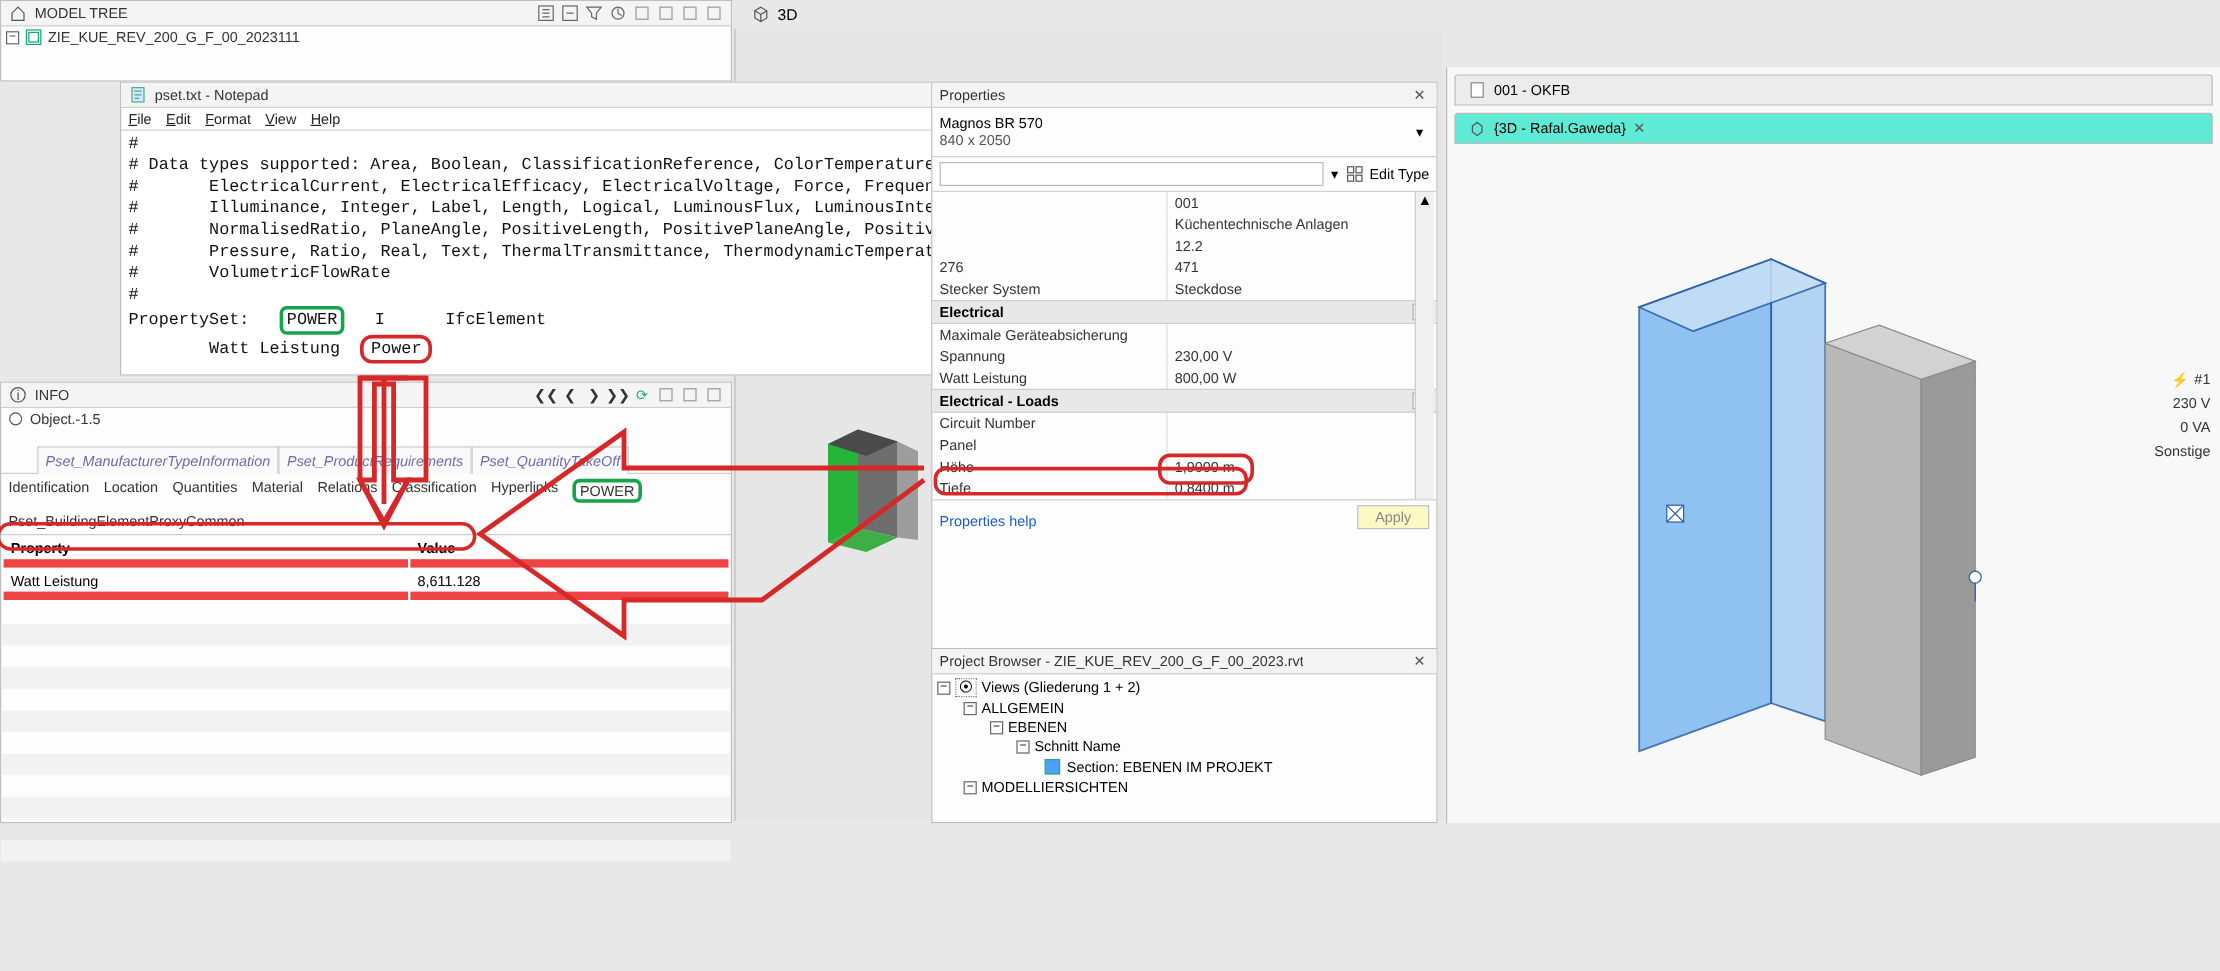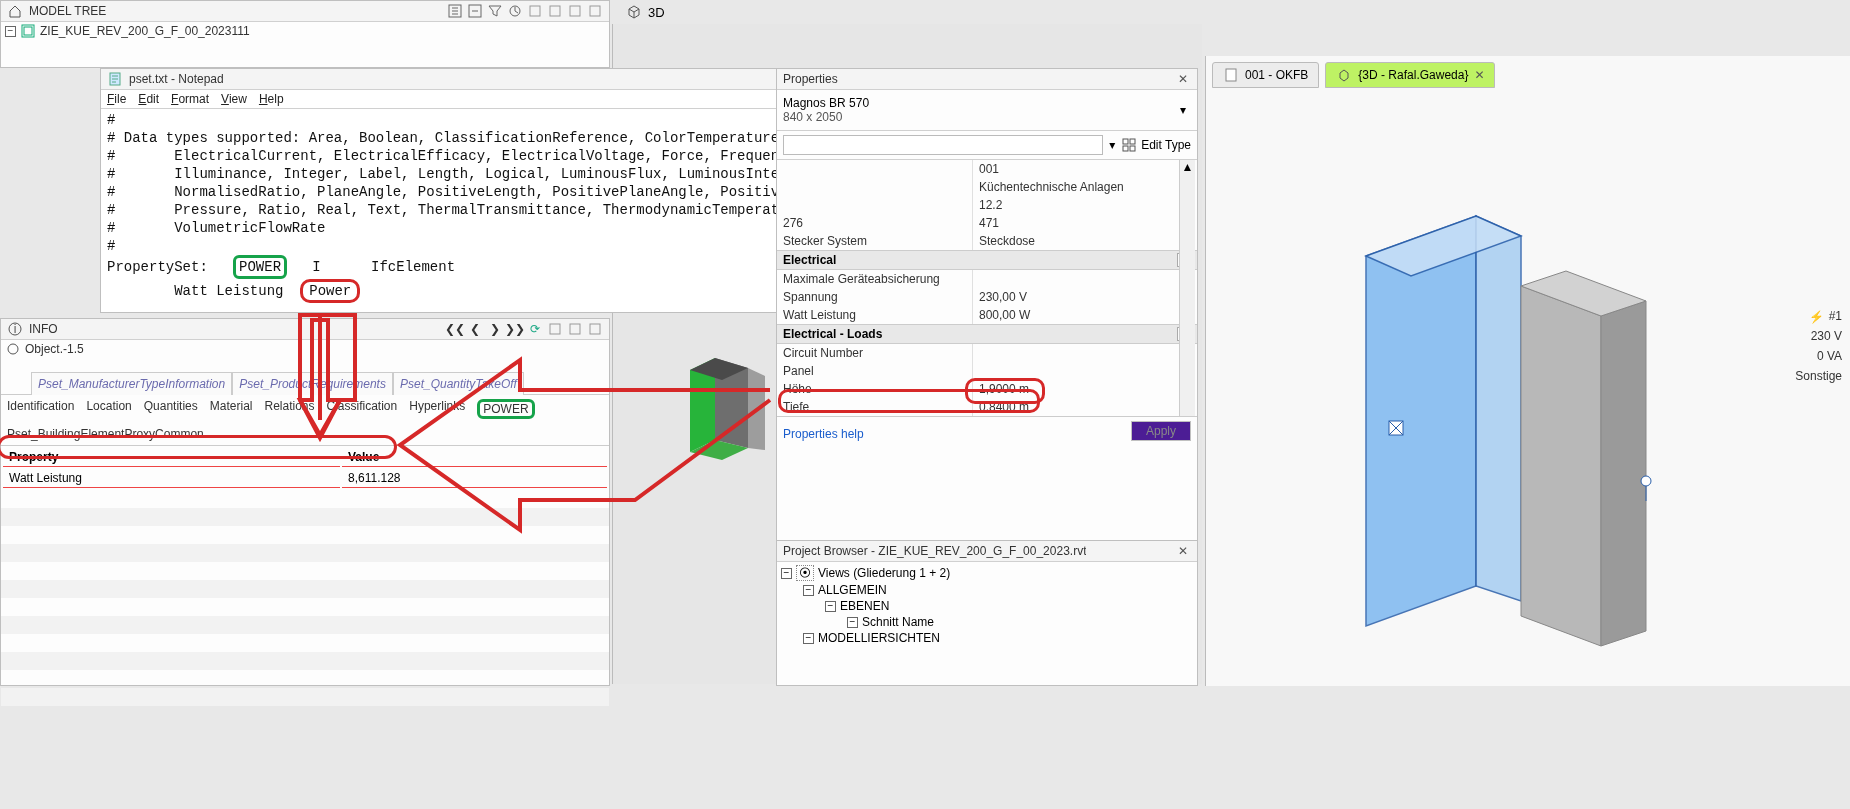--- a/index.html
+++ b/index.html
@@ -16,32 +16,32 @@
   .mono{font-family:Consolas,"Courier New",monospace;font-size:14px;white-space:pre;color:#111;line-height:18px;}
   .notepad-body{padding:2px 6px;}
   .np-menu{display:flex;gap:12px;padding:2px 6px;border-bottom:1px solid #d0d0d0;}
   .np-menu span{color:#222;}
   .np-menu span::first-letter{text-decoration:underline;}
   .info-tabs{display:flex;flex-wrap:wrap;border-bottom:1px solid #ccc;}
   .info-tabs div{padding:4px 6px;border:1px solid #ccc;border-bottom:none;margin-bottom:-1px;background:#fafafa;color:#6b6bae;font-style:italic;}
   .info-tabs2{display:flex;flex-wrap:wrap;border-bottom:1px solid #ccc;}
   .info-tabs2 div{padding:4px 6px;color:#333;}
   .prop-grid{width:100%;}
-  .prop-grid th,.prop-grid td{text-align:left;padding:2px 6px;border-bottom:1px solid #ef4444;font-size:12px;}
+  .prop-grid th,.prop-grid td{text-align:left;padding:2px 6px;border-bottom:7px solid #ef4444;font-size:12px;}
   .striped .row:nth-child(even){background:#f2f2f2;}
   .striped .row{height:18px;}
   .group-head{background:#e8e8e8;font-weight:600;padding:2px 6px;border-top:1px solid #ccc;border-bottom:1px solid #ccc;position:relative;}
   .expand-btn{position:absolute;right:6px;top:2px;width:14px;height:14px;background:#fafafa;border:1px solid #aaa;display:flex;align-items:center;justify-content:center;font-size:10px;line-height:10px;}
   .kv{display:flex;}
   .kv .k{flex:0 0 195px;padding:2px 6px;color:#333;}
   .kv .v{flex:1;padding:2px 6px;border-left:1px solid #e0e0e0;color:#333;}
   .propsfoot{display:flex;justify-content:space-between;align-items:flex-end;padding:4px 6px;border-top:1px solid #ccc;}
   .propsfoot a{color:#1a5dcc;text-decoration:none;}
-  .btn{background:#4c1d95;border:1px solid #c0c0c0;padding:2px 14px;color:#888;}
-  .tab3d{display:inline-flex;align-items:center;gap:6px;background:#bef264;border:1px solid #bbb;padding:4px 10px;border-radius:3px 3px 0 0;font-size:13px;}
+  .btn{background:#fef9c3;border:1px solid #c0c0c0;padding:2px 14px;color:#888;}
+  .tab3d{display:inline-flex;align-items:center;gap:6px;background:#5eead4;border:1px solid #bbb;padding:4px 10px;border-radius:3px 3px 0 0;font-size:13px;}
   .tab3d.inactive{background:#ececec;}
   .closeX{color:#555;}
   .green-box{border:3px solid #16a34a;border-radius:6px;padding:0 3px;display:inline-block;}
   .red-box{border:3px solid #d62828;border-radius:10px;display:inline-block;}
   .annot{position:absolute;pointer-events:none;}
   .pbrow{display:flex;align-items:center;gap:4px;padding:1px 0;}
   .pbindent1{padding-left:22px;} .pbindent2{padding-left:44px;} .pbindent3{padding-left:66px;} .pbindent4{padding-left:88px;}
   .sq{width:11px;height:11px;border:1px solid #666;display:inline-flex;align-items:center;justify-content:center;font-size:10px;line-height:10px;background:#fff;}
   .elide{white-space:nowrap;overflow:hidden;text-overflow:ellipsis;}
   .small-status{position:absolute;right:8px;font-size:12px;color:#333;text-align:right;line-height:20px;}
@@ -368,29 +368,37 @@
           <span>ALLGEMEIN</span>
         </div>
     <div class="pbrow pbindent2">
           <span class="sq">−</span> 
           <span>EBENEN</span>
         </div>
     <div class="pbrow pbindent3">
           <span class="sq">−</span> 
           <span>Schnitt Name</span>
         </div>
+    <div class="pbrow pbindent4">
+          <span class="icon">
+            <svg width="14" height="14">
+              <rect x="1" y="1" width="12" height="12" fill="#4aa3ff" stroke="#2a6"></rect>
+            </svg>
+          </span> 
+          <span>Section: EBENEN IM PROJEKT</span>
+        </div>
     <div class="pbrow pbindent1">
           <span class="sq">−</span> 
           <span>MODELLIERSICHTEN</span>
         </div>
   </div>
 </div>
 
 <div style="position:absolute;left:1205px;top:56px;width:645px;height:630px;background:#f8f8f8;border-left:1px solid #bbb;">
-  <div style="display:flex;gap:6px;padding:6px;">
+  <div style="display:flex;gap:6px;padding:6px;flex-direction:column;">
     <div class="tab3d inactive">
       <span class="icon">
             <svg width="14" height="14">
               <rect x="2" y="1" width="10" height="12" fill="#fff" stroke="#888"></rect>
             </svg>
           </span>
       <span>001 - OKFB</span>
     </div>
     <div class="tab3d">
       <span class="icon">

